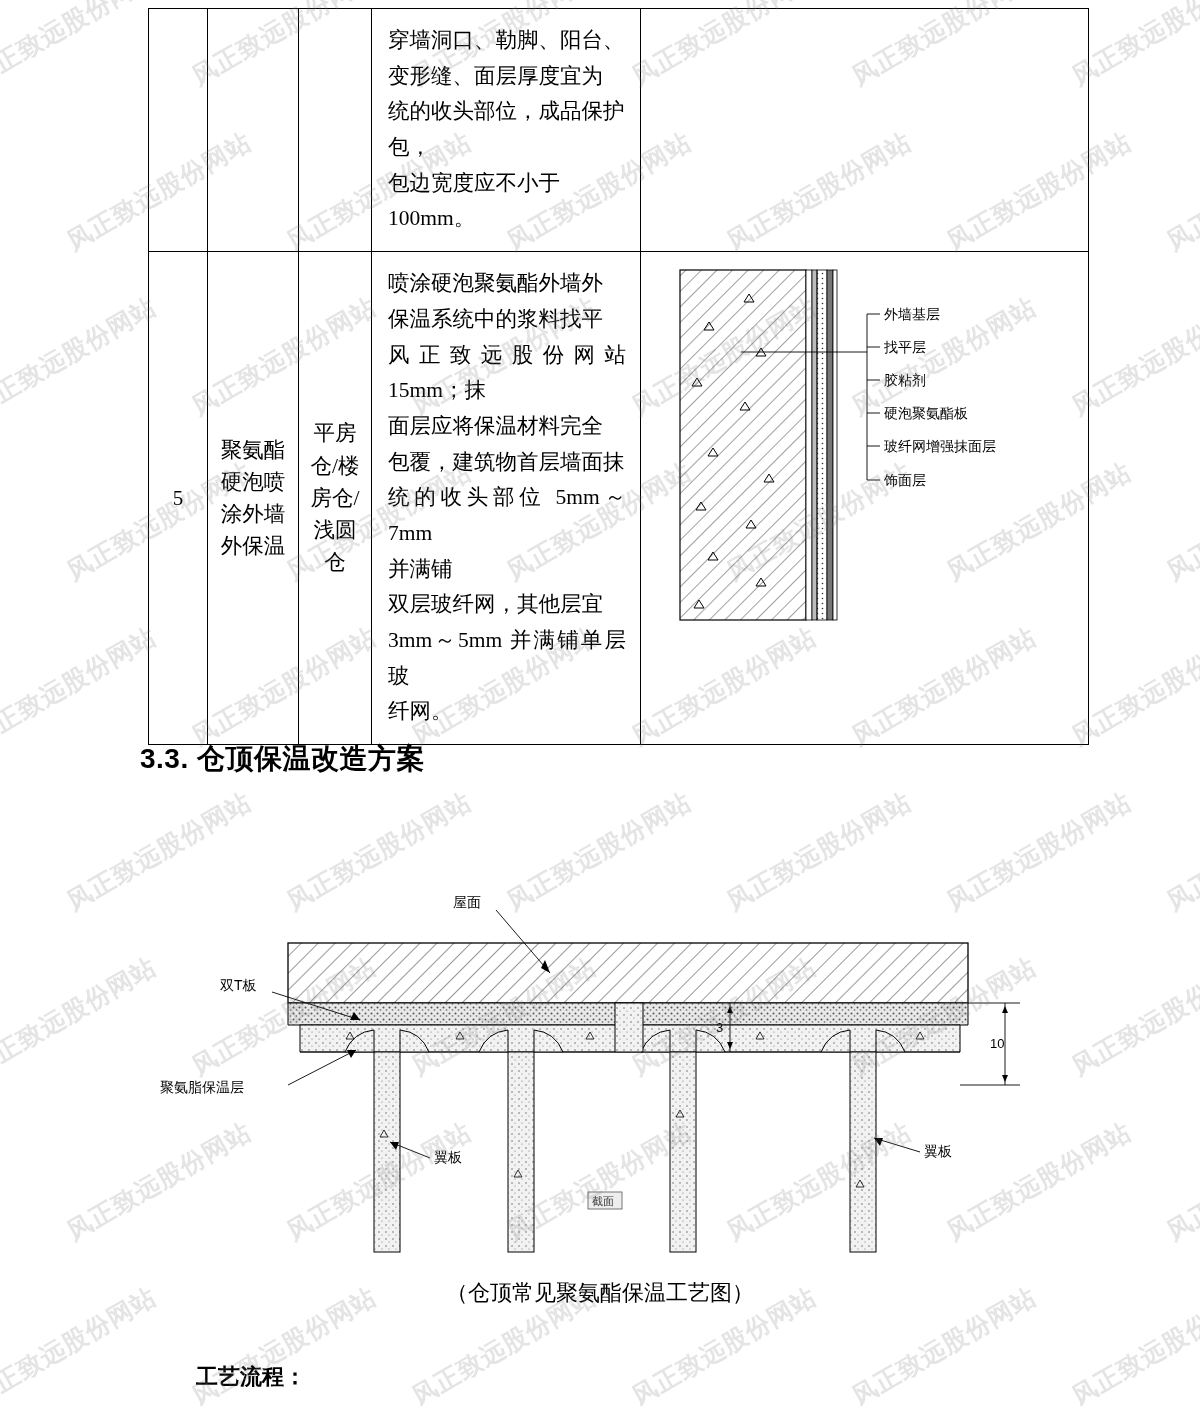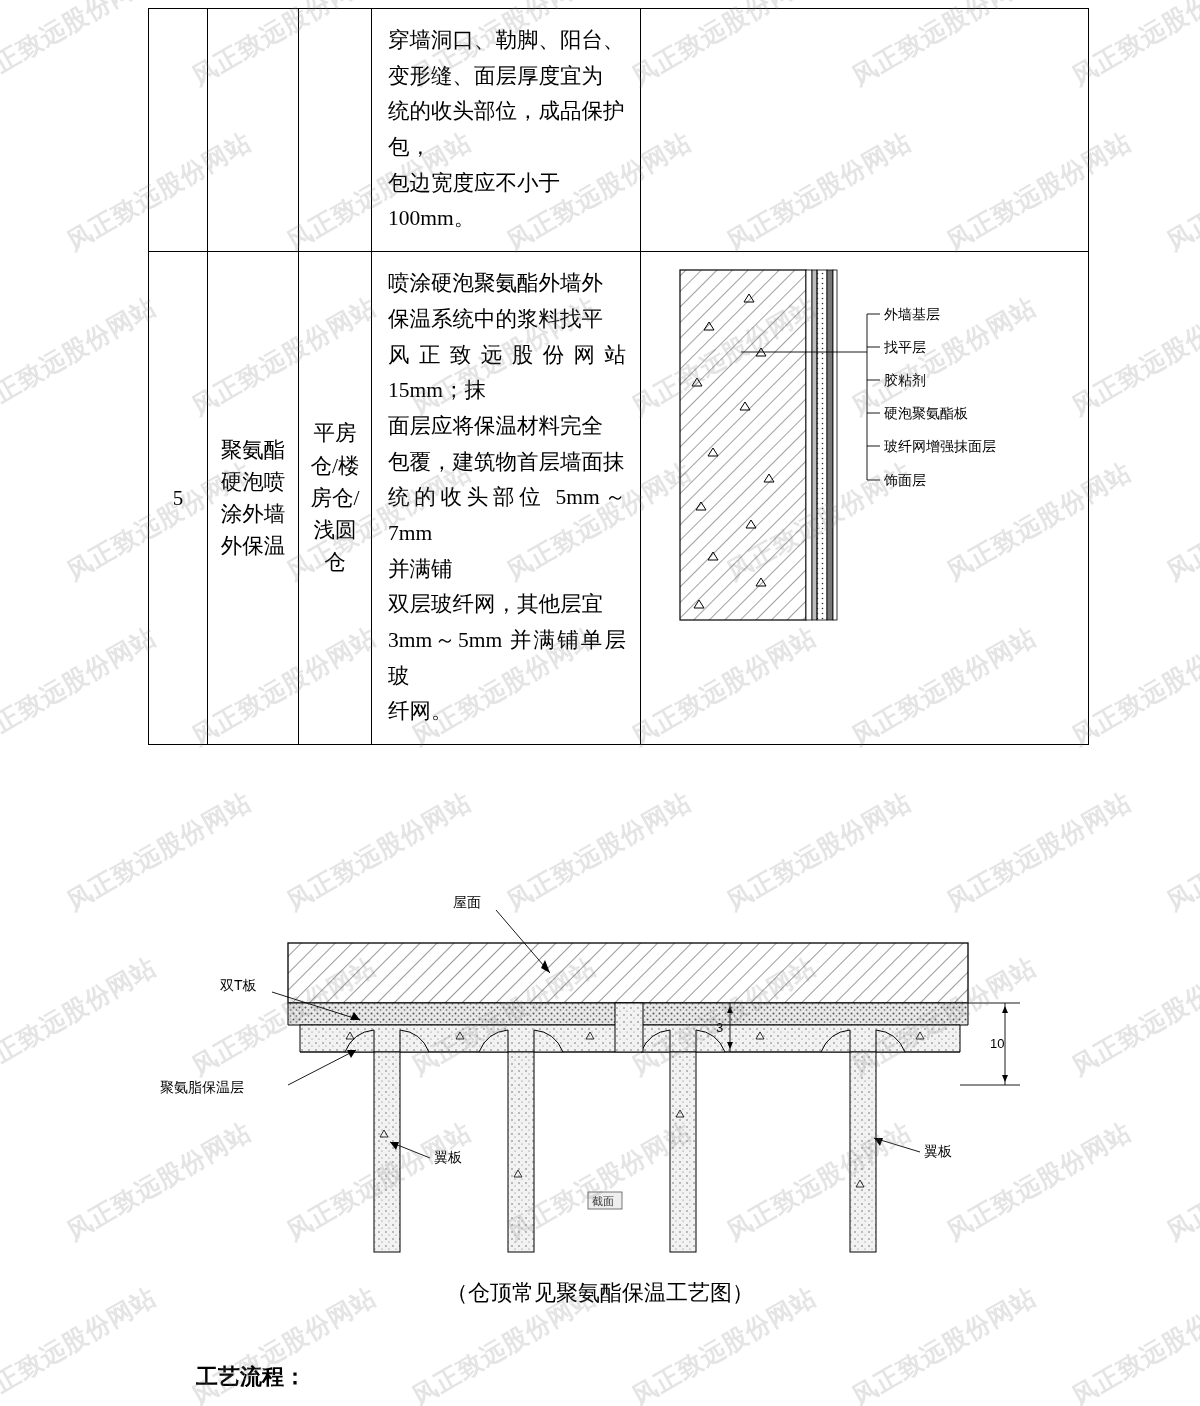--- a/index.html
+++ b/index.html
@@ -241,20 +241,21 @@
               <text x="243" y="199">玻纤网增强抹面层</text>
               <text x="243" y="233">饰面层</text>
             </g>
           </svg>
         </div>
       </td>
     </tr>
   </tbody>
     </table>
 
+  <div class="h2">3.3. 仓顶保温改造方案</div>
 
   <div class="rooffig">
     <svg width="880" height="390" viewBox="0 0 880 390">
       <defs>
         <pattern id="hatch2" width="12" height="12" patternTransform="rotate(45)" patternUnits="userSpaceOnUse">
           <line x1="0" y1="0" x2="0" y2="12" stroke="#333" stroke-width="1"></line>
         </pattern>
         <pattern id="conc" width="7" height="7" patternUnits="userSpaceOnUse">
           <rect width="7" height="7" fill="#f2f2f2"></rect>
           <circle cx="2" cy="2" r="0.7" fill="#555"></circle>

